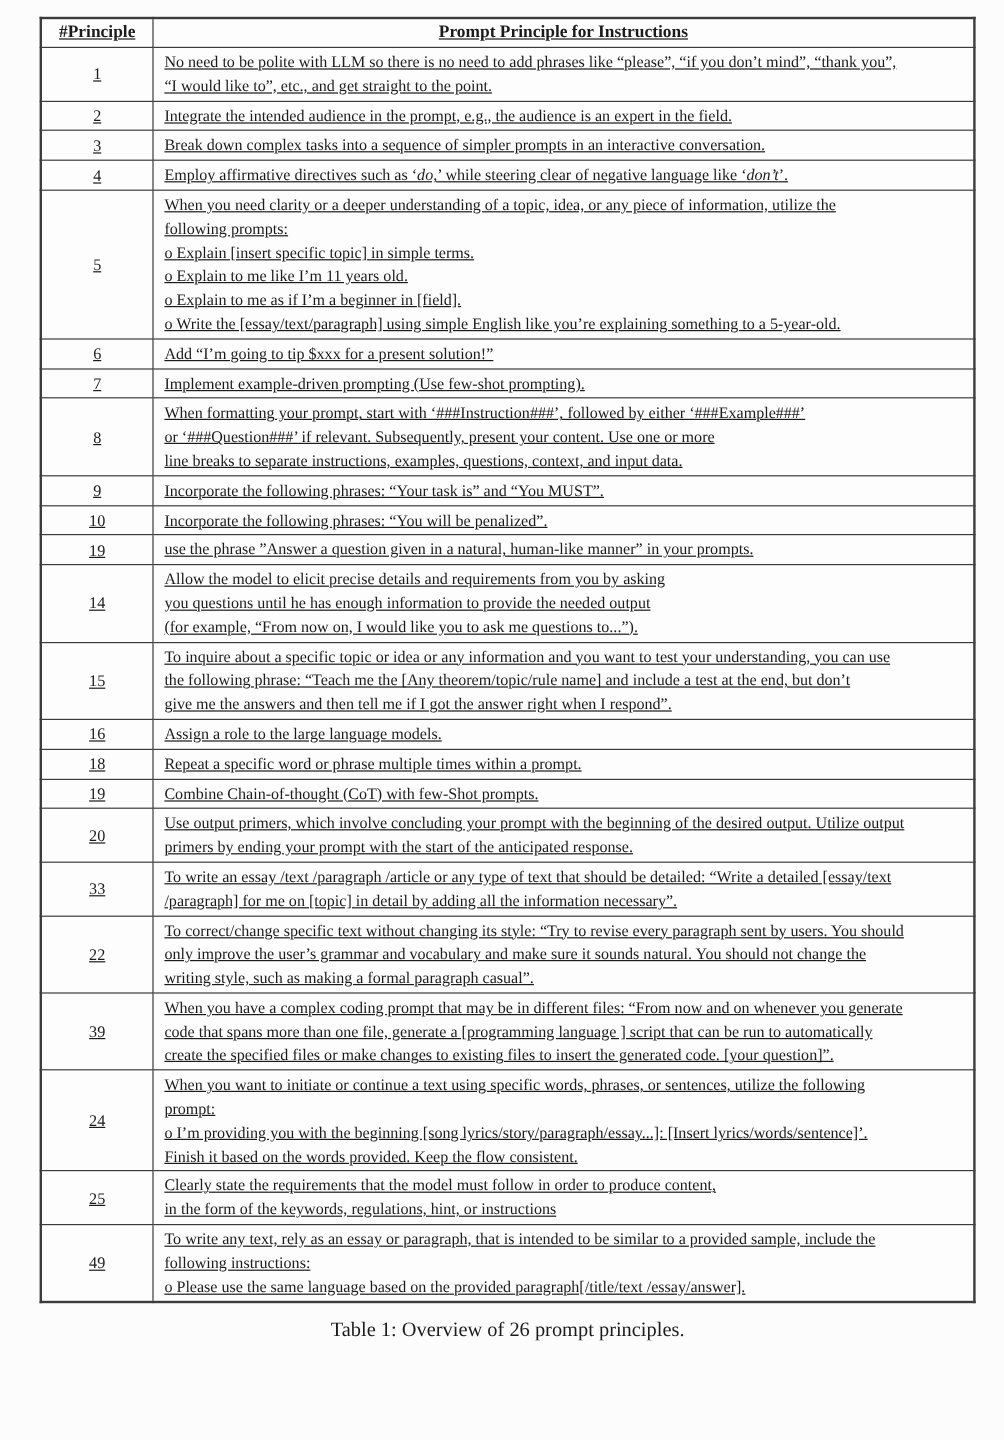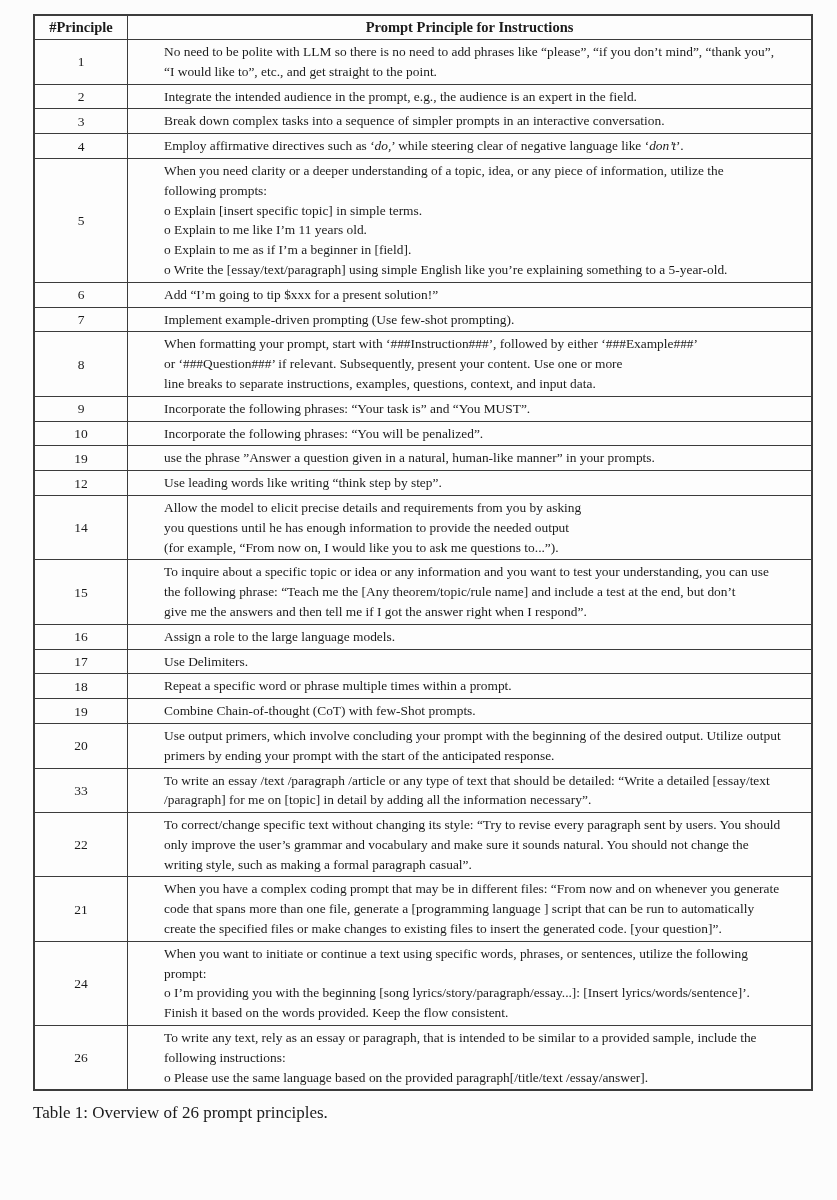--- a/index.html
+++ b/index.html
@@ -22,20 +22,21 @@
     table-layout: fixed;
     width: 780px;
     margin: 14px 0 0 33px;
     background: #fdfdfd;
     border: 2px solid #3c3c3c;
   }
   table.principles th,
   table.principles td {
     border: 1px solid #3c3c3c;
     vertical-align: middle;
+    text-decoration: underline;
   }
   th.num-h, th.desc-h {
     font-weight: bold;
     font-size: 14.5px;
     text-align: center;
     padding: 2px 4px;
     line-height: 19px;
   }
   th.num-h { width: 84px; }
   td.num {
@@ -45,27 +46,26 @@
     line-height: 19px;
   }
   td.desc {
     font-size: 13.4px;
     padding: 2px 6px 2px 9px;
     text-align: left;
   }
   td.desc .line {
     line-height: 19.8px;
     white-space: normal;
-    margin-left: 27px;
   }
   .caption {
     margin-top: 11px;
     width: 780px;
     margin-left: 33px;
-    text-align: left;
+    text-align: center;
     font-size: 17px;
     line-height: 22px;
   }
 </style>
 </head>
 <body>
 
 <div class="page">
 
   <table class="principles">
@@ -144,26 +144,20 @@
             <div class="line">Incorporate the following phrases: “You will be penalized”.</div>
           </td>
         </tr>
         <tr>
           <td class="num">19</td>
           <td class="desc">
             <div class="line">use the phrase ”Answer a question given in a natural, human-like manner” in your prompts.</div>
           </td>
         </tr>
         <tr>
-          <td class="num">12</td>
-          <td class="desc">
-            <div class="line">Use leading words like writing “think step by step”.</div>
-          </td>
-        </tr>
-        <tr>
           <td class="num">14</td>
           <td class="desc">
             <div class="line">Allow the model to elicit precise details and requirements from you by asking</div>
             <div class="line">you questions until he has enough information to provide the needed output</div>
             <div class="line">(for example, “From now on, I would like you to ask me questions to...”).</div>
           </td>
         </tr>
         <tr>
           <td class="num">15</td>
           <td class="desc">
@@ -172,26 +166,20 @@
             <div class="line">give me the answers and then tell me if I got the answer right when I respond”.</div>
           </td>
         </tr>
         <tr>
           <td class="num">16</td>
           <td class="desc">
             <div class="line">Assign a role to the large language models.</div>
           </td>
         </tr>
         <tr>
-          <td class="num">17</td>
-          <td class="desc">
-            <div class="line">Use Delimiters.</div>
-          </td>
-        </tr>
-        <tr>
           <td class="num">18</td>
           <td class="desc">
             <div class="line">Repeat a specific word or phrase multiple times within a prompt.</div>
           </td>
         </tr>
         <tr>
           <td class="num">19</td>
           <td class="desc">
             <div class="line">Combine Chain-of-thought (CoT) with few-Shot prompts.</div>
           </td>
@@ -212,38 +200,45 @@
         </tr>
         <tr>
           <td class="num">22</td>
           <td class="desc">
             <div class="line">To correct/change specific text without changing its style: “Try to revise every paragraph sent by users. You should</div>
             <div class="line">only improve the user’s grammar and vocabulary and make sure it sounds natural. You should not change the</div>
             <div class="line">writing style, such as making a formal paragraph casual”.</div>
           </td>
         </tr>
         <tr>
-          <td class="num">21</td>
+          <td class="num">39</td>
           <td class="desc">
             <div class="line">When you have a complex coding prompt that may be in different files: “From now and on whenever you generate</div>
             <div class="line">code that spans more than one file, generate a [programming language ] script that can be run to automatically</div>
             <div class="line">create the specified files or make changes to existing files to insert the generated code. [your question]”.</div>
           </td>
         </tr>
         <tr>
           <td class="num">24</td>
           <td class="desc">
             <div class="line">When you want to initiate or continue a text using specific words, phrases, or sentences, utilize the following</div>
             <div class="line">prompt:</div>
             <div class="line">o I’m providing you with the beginning [song lyrics/story/paragraph/essay...]: [Insert lyrics/words/sentence]’.</div>
             <div class="line">Finish it based on the words provided. Keep the flow consistent.</div>
           </td>
         </tr>
         <tr>
-          <td class="num">26</td>
+          <td class="num">25</td>
+          <td class="desc">
+            <div class="line">Clearly state the requirements that the model must follow in order to produce content,</div>
+            <div class="line">in the form of the keywords, regulations, hint, or instructions</div>
+          </td>
+        </tr>
+        <tr>
+          <td class="num">49</td>
           <td class="desc">
             <div class="line">To write any text, rely as an essay or paragraph, that is intended to be similar to a provided sample, include the</div>
             <div class="line">following instructions:</div>
             <div class="line">o Please use the same language based on the provided paragraph[/title/text /essay/answer].</div>
           </td>
         </tr>
       </tbody>
   </table>
 
   <div class="caption">Table 1: Overview of 26 prompt principles.</div>

